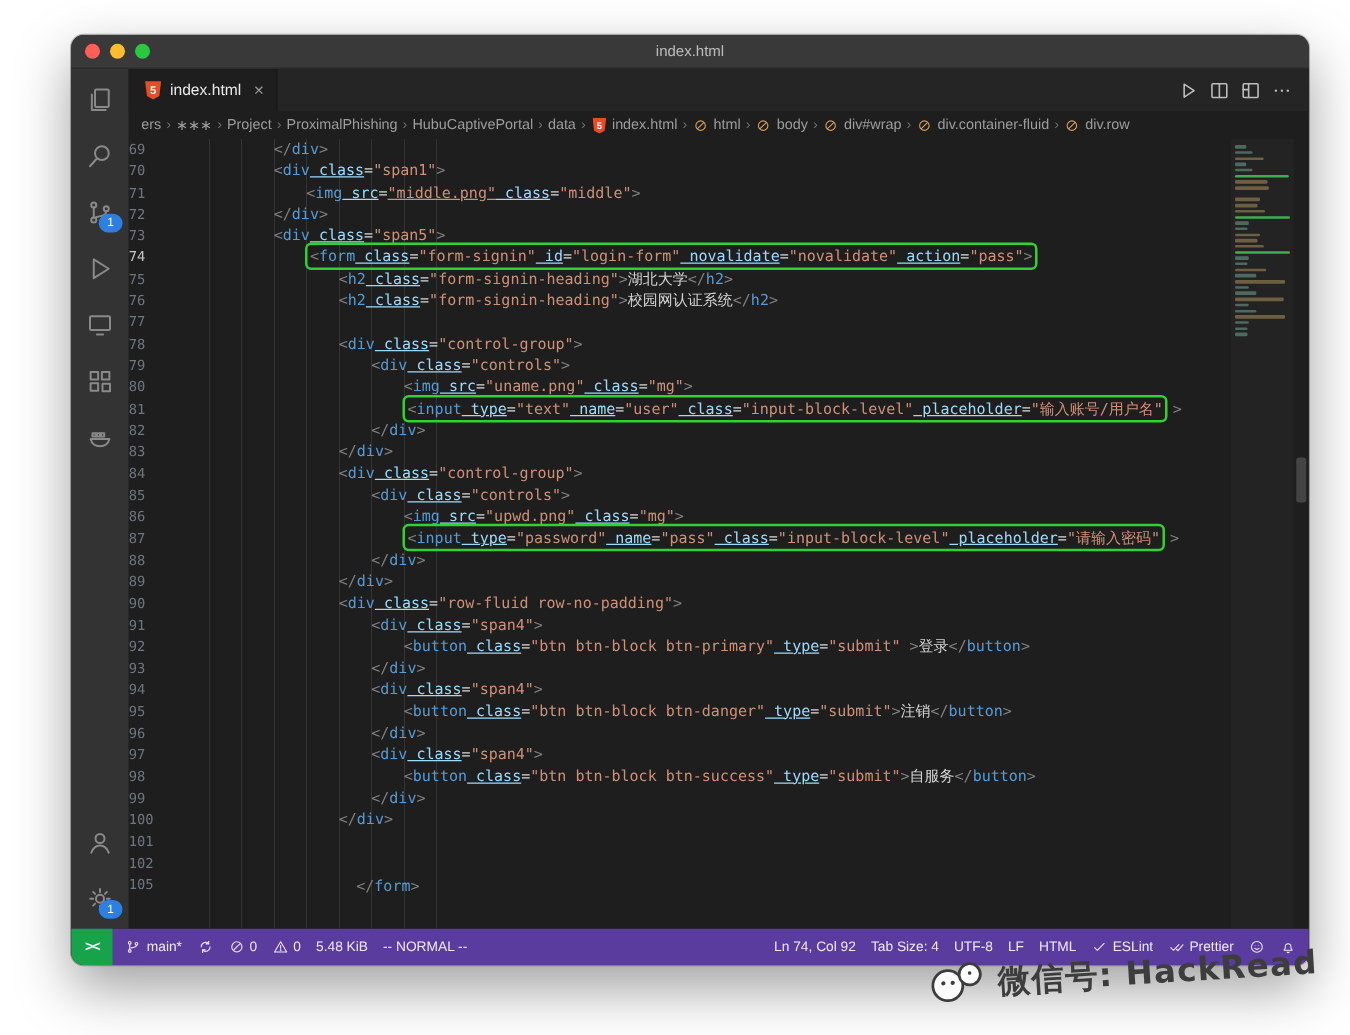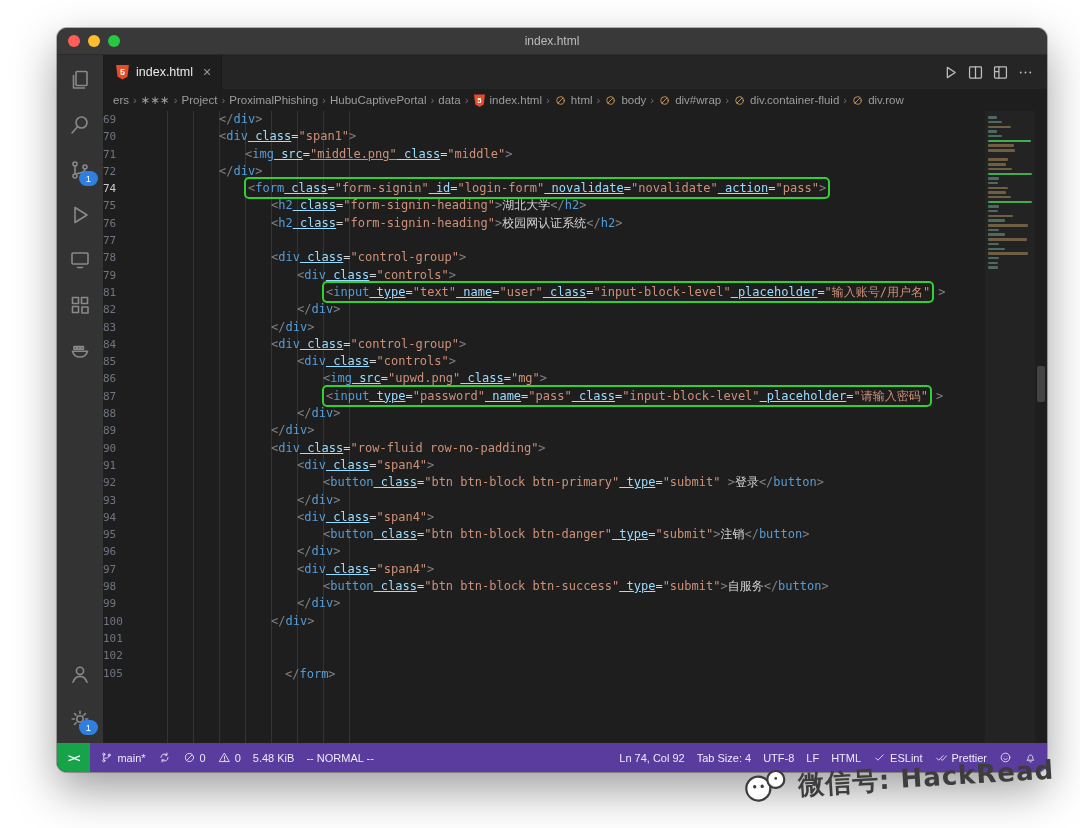--- a/index.html
+++ b/index.html
@@ -302,26 +302,28 @@
             </span>
           </div>
 
         <div class="editor">
           <div class="guides"></div>
           <div class="lines">
               <div class="line"><span class="num">69</span><span class="code" style="padding-left: 52px;"><span class="tk-g">&lt;/</span><span class="tk-t">div</span><span class="tk-g">&gt;</span></span></div>
               <div class="line"><span class="num">70</span><span class="code" style="padding-left: 52px;"><span class="tk-g">&lt;</span><span class="tk-t">div</span><span class="tk-a"> class</span><span class="tk-o">=</span><span class="tk-s">"span1"</span><span class="tk-g">&gt;</span></span></div>
               <div class="line"><span class="num">71</span><span class="code" style="padding-left: 78px;"><span class="tk-g">&lt;</span><span class="tk-t">img</span><span class="tk-a"> src</span><span class="tk-o">=</span><span class="tk-u">"middle.png"</span><span class="tk-a"> class</span><span class="tk-o">=</span><span class="tk-s">"middle"</span><span class="tk-g">&gt;</span></span></div>
               <div class="line"><span class="num">72</span><span class="code" style="padding-left: 52px;"><span class="tk-g">&lt;/</span><span class="tk-t">div</span><span class="tk-g">&gt;</span></span></div>
+              <div class="line"><span class="num">73</span><span class="code" style="padding-left: 52px;"><span class="tk-g">&lt;</span><span class="tk-t">div</span><span class="tk-a"> class</span><span class="tk-o">=</span><span class="tk-s">"span5"</span><span class="tk-g">&gt;</span></span></div>
               <div class="line"><span class="num act">74</span><span class="code" style="padding-left: 78px;"><span class="hlbox"><span class="tk-g">&lt;</span><span class="tk-t">form</span><span class="tk-a"> class</span><span class="tk-o">=</span><span class="tk-s">"form-signin"</span><span class="tk-a"> id</span><span class="tk-o">=</span><span class="tk-s">"login-form"</span><span class="tk-a"> novalidate</span><span class="tk-o">=</span><span class="tk-s">"novalidate"</span><span class="tk-a"> action</span><span class="tk-o">=</span><span class="tk-s">"pass"</span><span class="tk-g">&gt;</span></span></span></div>
               <div class="line"><span class="num">75</span><span class="code" style="padding-left: 104px;"><span class="tk-g">&lt;</span><span class="tk-t">h2</span><span class="tk-a"> class</span><span class="tk-o">=</span><span class="tk-s">"form-signin-heading"</span><span class="tk-g">&gt;</span><span class="tk-x">湖北大学</span><span class="tk-g">&lt;/</span><span class="tk-t">h2</span><span class="tk-g">&gt;</span></span></div>
               <div class="line"><span class="num">76</span><span class="code" style="padding-left: 104px;"><span class="tk-g">&lt;</span><span class="tk-t">h2</span><span class="tk-a"> class</span><span class="tk-o">=</span><span class="tk-s">"form-signin-heading"</span><span class="tk-g">&gt;</span><span class="tk-x">校园网认证系统</span><span class="tk-g">&lt;/</span><span class="tk-t">h2</span><span class="tk-g">&gt;</span></span></div>
               <div class="line"><span class="num">77</span><span class="code" style="padding-left: 0px;"></span></div>
               <div class="line"><span class="num">78</span><span class="code" style="padding-left: 104px;"><span class="tk-g">&lt;</span><span class="tk-t">div</span><span class="tk-a"> class</span><span class="tk-o">=</span><span class="tk-s">"control-group"</span><span class="tk-g">&gt;</span></span></div>
               <div class="line"><span class="num">79</span><span class="code" style="padding-left: 130px;"><span class="tk-g">&lt;</span><span class="tk-t">div</span><span class="tk-a"> class</span><span class="tk-o">=</span><span class="tk-s">"controls"</span><span class="tk-g">&gt;</span></span></div>
+              <div class="line"><span class="num">80</span><span class="code" style="padding-left: 156px;"><span class="tk-g">&lt;</span><span class="tk-t">img</span><span class="tk-a"> src</span><span class="tk-o">=</span><span class="tk-s">"uname.png"</span><span class="tk-a"> class</span><span class="tk-o">=</span><span class="tk-s">"mg"</span><span class="tk-g">&gt;</span></span></div>
               <div class="line"><span class="num">81</span><span class="code" style="padding-left: 156px;"><span class="hlbox"><span class="tk-g">&lt;</span><span class="tk-t">input</span><span class="tk-a"> type</span><span class="tk-o">=</span><span class="tk-s">"text"</span><span class="tk-a"> name</span><span class="tk-o">=</span><span class="tk-s">"user"</span><span class="tk-a"> class</span><span class="tk-o">=</span><span class="tk-s">"input-block-level"</span><span class="tk-a"> placeholder</span><span class="tk-o">=</span><span class="tk-s">"输入账号/用户名"</span></span><span class="tk-g">&gt;</span></span></div>
               <div class="line"><span class="num">82</span><span class="code" style="padding-left: 130px;"><span class="tk-g">&lt;/</span><span class="tk-t">div</span><span class="tk-g">&gt;</span></span></div>
               <div class="line"><span class="num">83</span><span class="code" style="padding-left: 104px;"><span class="tk-g">&lt;/</span><span class="tk-t">div</span><span class="tk-g">&gt;</span></span></div>
               <div class="line"><span class="num">84</span><span class="code" style="padding-left: 104px;"><span class="tk-g">&lt;</span><span class="tk-t">div</span><span class="tk-a"> class</span><span class="tk-o">=</span><span class="tk-s">"control-group"</span><span class="tk-g">&gt;</span></span></div>
               <div class="line"><span class="num">85</span><span class="code" style="padding-left: 130px;"><span class="tk-g">&lt;</span><span class="tk-t">div</span><span class="tk-a"> class</span><span class="tk-o">=</span><span class="tk-s">"controls"</span><span class="tk-g">&gt;</span></span></div>
               <div class="line"><span class="num">86</span><span class="code" style="padding-left: 156px;"><span class="tk-g">&lt;</span><span class="tk-t">img</span><span class="tk-a"> src</span><span class="tk-o">=</span><span class="tk-s">"upwd.png"</span><span class="tk-a"> class</span><span class="tk-o">=</span><span class="tk-s">"mg"</span><span class="tk-g">&gt;</span></span></div>
               <div class="line"><span class="num">87</span><span class="code" style="padding-left: 156px;"><span class="hlbox"><span class="tk-g">&lt;</span><span class="tk-t">input</span><span class="tk-a"> type</span><span class="tk-o">=</span><span class="tk-s">"password"</span><span class="tk-a"> name</span><span class="tk-o">=</span><span class="tk-s">"pass"</span><span class="tk-a"> class</span><span class="tk-o">=</span><span class="tk-s">"input-block-level"</span><span class="tk-a"> placeholder</span><span class="tk-o">=</span><span class="tk-s">"请输入密码"</span></span><span class="tk-g">&gt;</span></span></div>
               <div class="line"><span class="num">88</span><span class="code" style="padding-left: 130px;"><span class="tk-g">&lt;/</span><span class="tk-t">div</span><span class="tk-g">&gt;</span></span></div>
               <div class="line"><span class="num">89</span><span class="code" style="padding-left: 104px;"><span class="tk-g">&lt;/</span><span class="tk-t">div</span><span class="tk-g">&gt;</span></span></div>
               <div class="line"><span class="num">90</span><span class="code" style="padding-left: 104px;"><span class="tk-g">&lt;</span><span class="tk-t">div</span><span class="tk-a"> class</span><span class="tk-o">=</span><span class="tk-s">"row-fluid row-no-padding"</span><span class="tk-g">&gt;</span></span></div>

